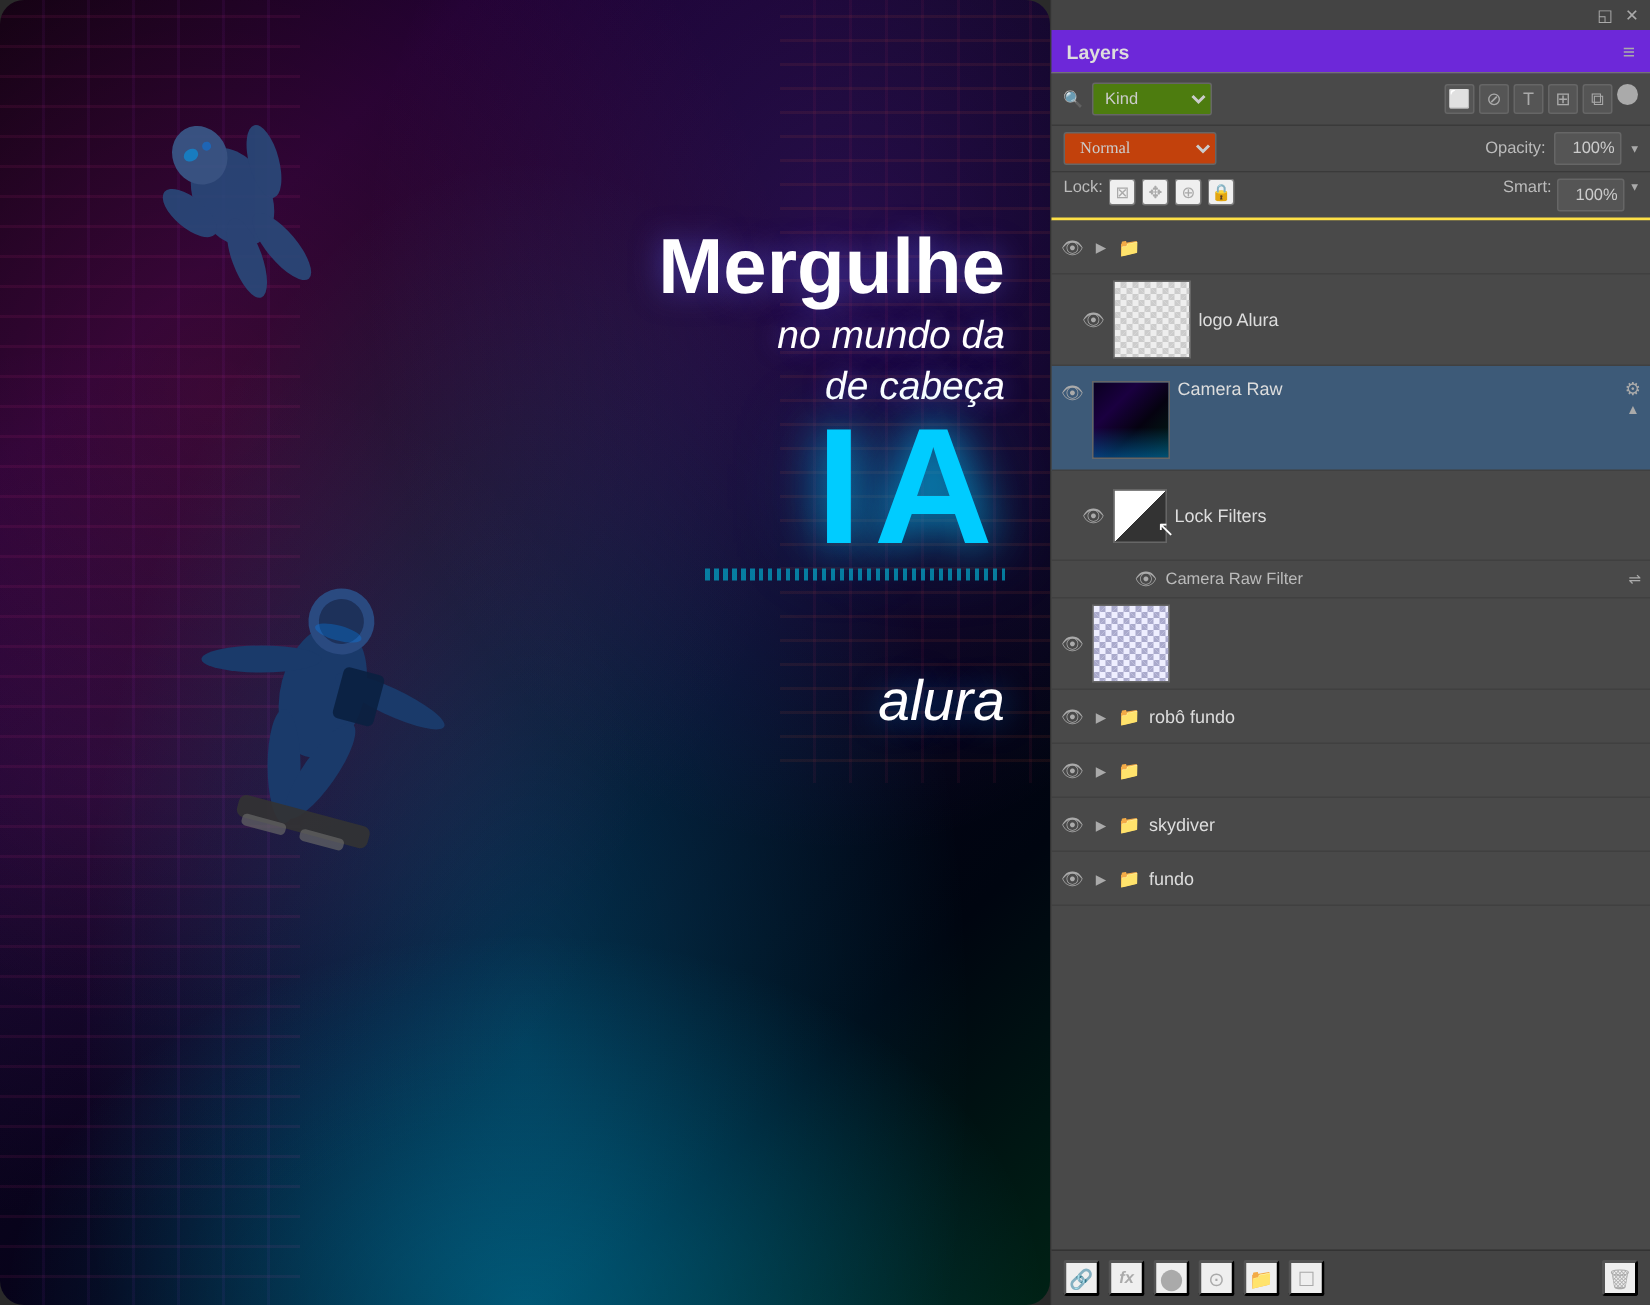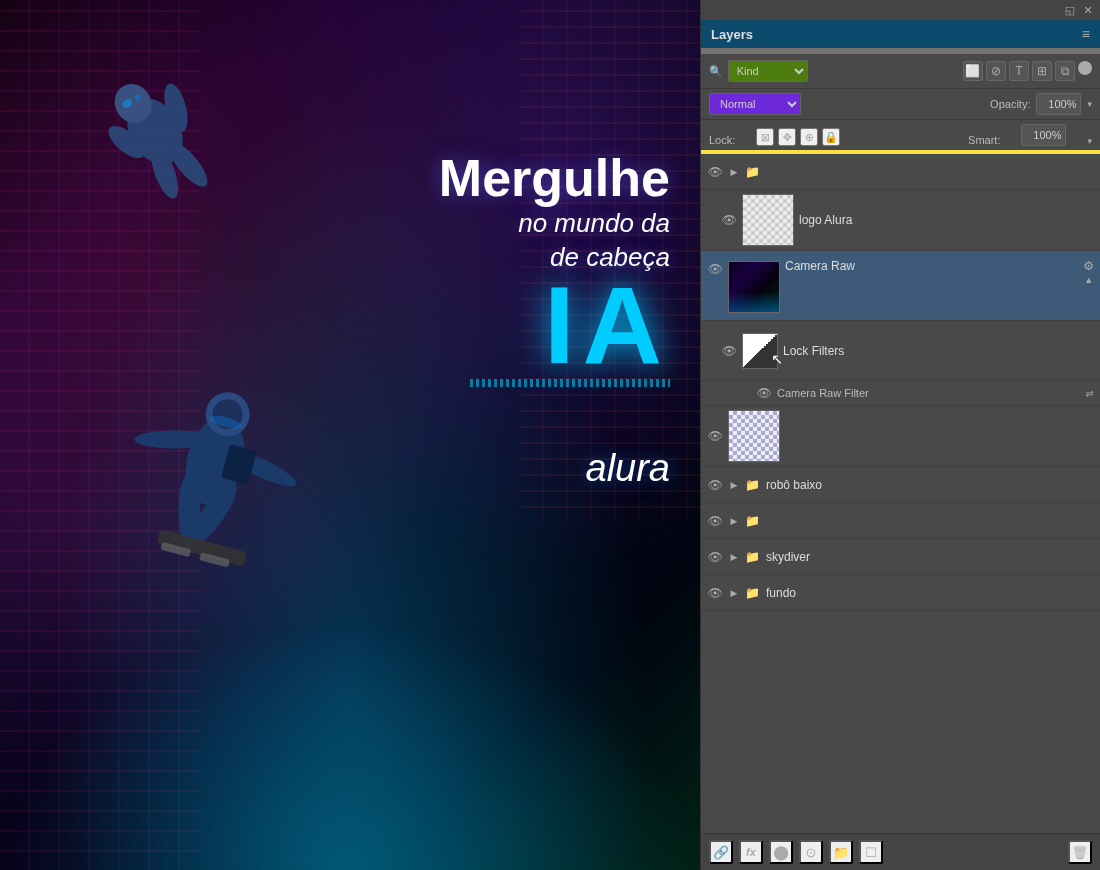--- a/index.html
+++ b/index.html
@@ -23,20 +23,21 @@
       overflow: hidden;
       flex-shrink: 0;
     }
 
     .canvas-image {
       width: 100%;
       height: 100%;
       background: linear-gradient(135deg, #0a0010 0%, #1a0030 20%, #0d0520 40%, #050218 60%, #000510 80%, #002215 100%);
       position: relative;
       overflow: hidden;
+      border-radius: 16px;
     }
 
     
     .city-bg {
       position: absolute;
       inset: 0;
       background:
         radial-gradient(ellipse at 20% 30%, rgba(255, 50, 100, 0.15) 0%, transparent 50%),
         radial-gradient(ellipse at 80% 20%, rgba(150, 50, 255, 0.2) 0%, transparent 40%),
         radial-gradient(ellipse at 50% 80%, rgba(0, 200, 255, 0.25) 0%, transparent 60%),
@@ -213,22 +214,22 @@
       color: #aaa;
       cursor: pointer;
     }
 
     
     .panel-header {
       display: flex;
       align-items: center;
       justify-content: space-between;
       padding: 6px 10px;
-      background: #0c4a6e;
-      border-bottom: 6px solid #737373;
+      background: #6d28d9;
+      border-bottom: 1px solid #737373;
     }
 
     .panel-title {
       font-size: 13px;
       font-weight: bold;
       color: #ddd;
     }
 
     .panel-menu-icon {
       color: #aaa;
@@ -296,28 +297,29 @@
     .blend-bar {
       display: flex;
       align-items: center;
       padding: 4px 8px;
       gap: 6px;
       background: #494949;
       border-bottom: 1px solid #3a3a3a;
     }
 
     .blend-dropdown {
-      background: #6d28d9;
+      background: #c2410c;
       border: 1px solid #666;
       color: #ccc;
       font-size: 11px;
       padding: 2px 6px;
       border-radius: 2px;
-      width: 92px;
+      width: 102px;
       height: 22px;
+      font-family: Liberation Serif, serif;
     }
 
     .opacity-label {
       font-size: 11px;
       color: #bbb;
       margin-left: auto;
     }
 
     .opacity-input {
       background: #555;
@@ -333,25 +335,25 @@
 
     .opacity-arrow {
       color: #aaa;
       font-size: 9px;
       cursor: pointer;
     }
 
     
     .lock-bar {
       display: flex;
-      align-items: flex-end;
+      align-items: flex-start;
       padding: 4px 8px;
-      gap: 21px;
+      gap: 4px;
       background: #494949;
-      border-bottom: 4px solid #fde047;
+      border-bottom: 2px solid #fde047;
     }
 
     .lock-label {
       font-size: 11px;
       color: #bbb;
     }
 
     .lock-icons {
       display: flex;
       gap: 4px;
@@ -781,21 +783,21 @@
       <span class="visibility-eye">👁</span>
       <div class="layer-thumb">
         <div class="thumb-checker-blue"></div>
       </div>
     </div>
 
     <div class="layer-item">
       <span class="visibility-eye">👁</span>
       <span class="expand-arrow">▶</span>
       <span class="folder-icon">📁</span>
-      <span class="layer-name">robô baixo</span>
+      <span class="layer-name">robô fundo</span>
     </div>
 
     <div class="layer-item">
       <span class="visibility-eye">👁</span>
       <span class="expand-arrow">▶</span>
       <span class="folder-icon">📁</span>
     </div>
 
     <div class="layer-item">
       <span class="visibility-eye">👁</span>

